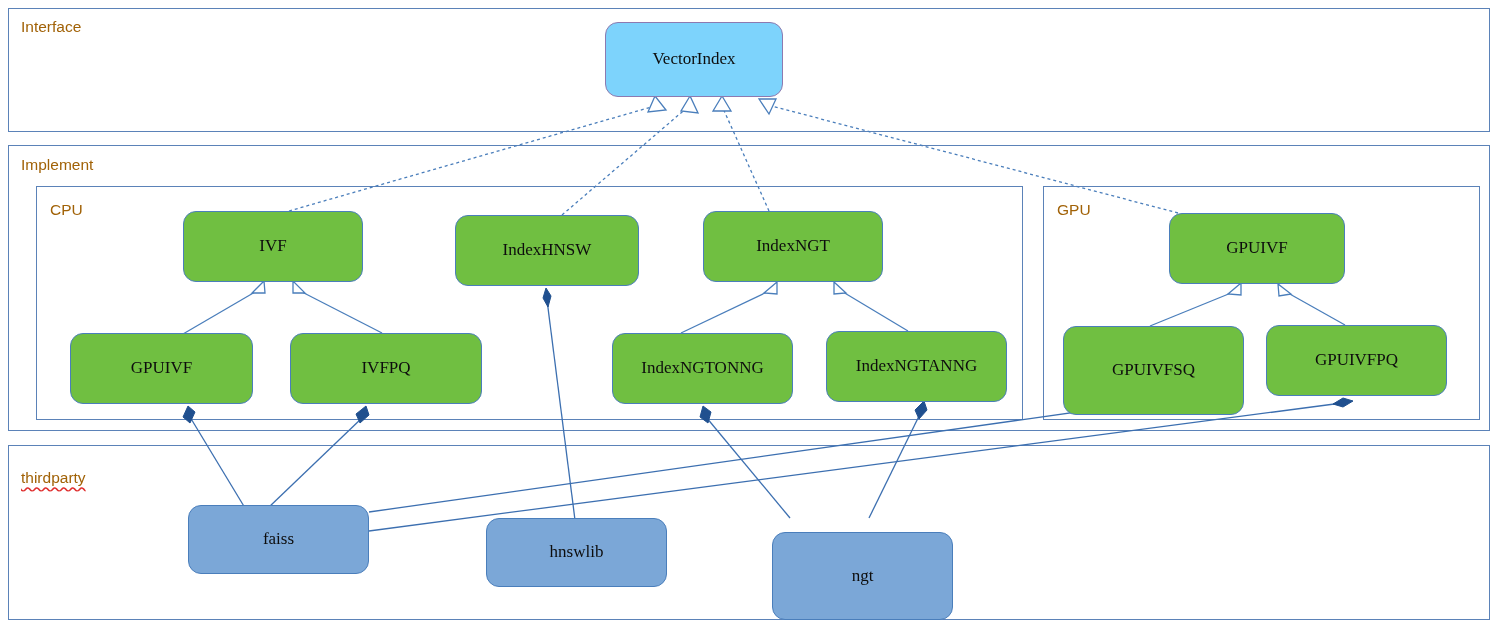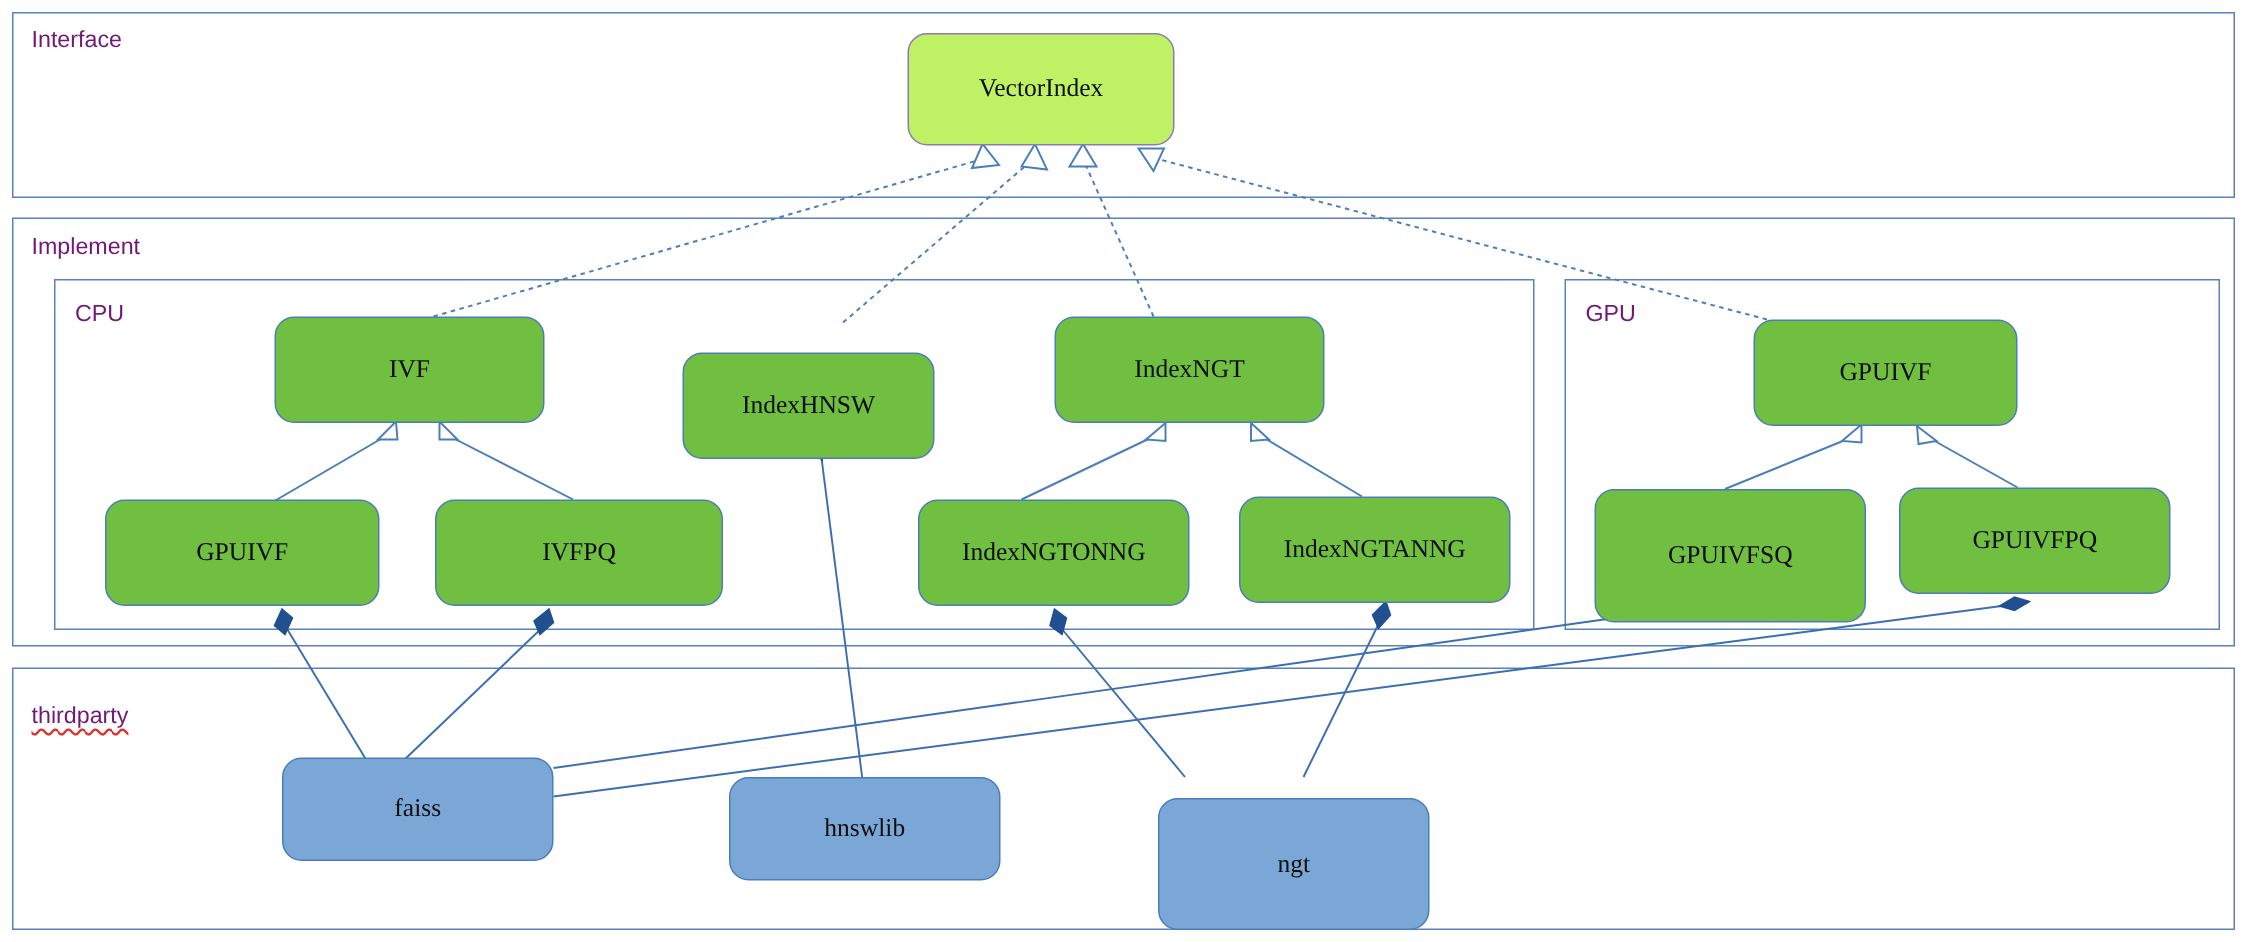--- a/index.html
+++ b/index.html
@@ -20,21 +20,21 @@
   .group {
     position: absolute;
     box-sizing: border-box;
     border: 1.3px solid #5b82b8;
     background: transparent;
   }
   .group-label {
     position: absolute;
     font-family: "Liberation Sans", sans-serif;
     font-size: 15.5px;
-    color: #701a75;
+    color: #a16207;
     white-space: nowrap;
     line-height: 1;
   }
   .group-label.misspelled {
     text-decoration: underline wavy #e03030;
     text-decoration-skip-ink: none;
     text-underline-offset: 3px;
   }
 
   
@@ -46,21 +46,21 @@
     justify-content: center;
     border-radius: 13px;
     font-family: "Liberation Serif", serif;
     font-size: 17px;
     color: #0d0d0d;
     text-align: center;
     line-height: 1.1;
     white-space: nowrap;
   }
   .node.iface {
-    background: #bef264;
+    background: #7dd3fc;
     border: 1.4px solid #8d7ab0;
   }
   .node.impl {
     background: #70bf41;
     border: 1.4px solid #4a7ebb;
   }
   .node.third {
     background: #7ba7d7;
     border: 1.4px solid #4a7ebb;
   }
@@ -172,21 +172,21 @@
     <polygon class="diamond-filled" points="703,406 711,412 708,423 700,417"></polygon>
 
     <path class="edge-compose" d="M 869,518 L 921,412"></path>
     <polygon class="diamond-filled" points="924,401 927,410 919,419 915,410"></polygon>
   </svg>
 
   <div class="node iface" style="left:605px; top:22px; width:178px; height:75px;">VectorIndex</div>
 
   <div class="node impl" style="left:183px; top:211px; width:180px; height:71px;">IVF</div>
 
-  <div class="node impl" style="left:455px; top:215px; width:168px; height:71px;margin-top:20px;">IndexHNSW</div>
+  <div class="node impl" style="left:455px; top:215px; width:184px; height:71px;">IndexHNSW</div>
 
   <div class="node impl" style="left:703px; top:211px; width:180px; height:71px;">IndexNGT</div>
 
   <div class="node impl" style="left:70px; top:333px; width:183px; height:71px;">GPUIVF</div>
 
   <div class="node impl" style="left:290px; top:333px; width:192px; height:71px;">IVFPQ</div>
 
   <div class="node impl" style="left:612px; top:333px; width:181px; height:71px;">IndexNGTONNG</div>
 
   <div class="node impl" style="left:826px; top:331px; width:181px; height:71px;">IndexNGTANNG</div>

